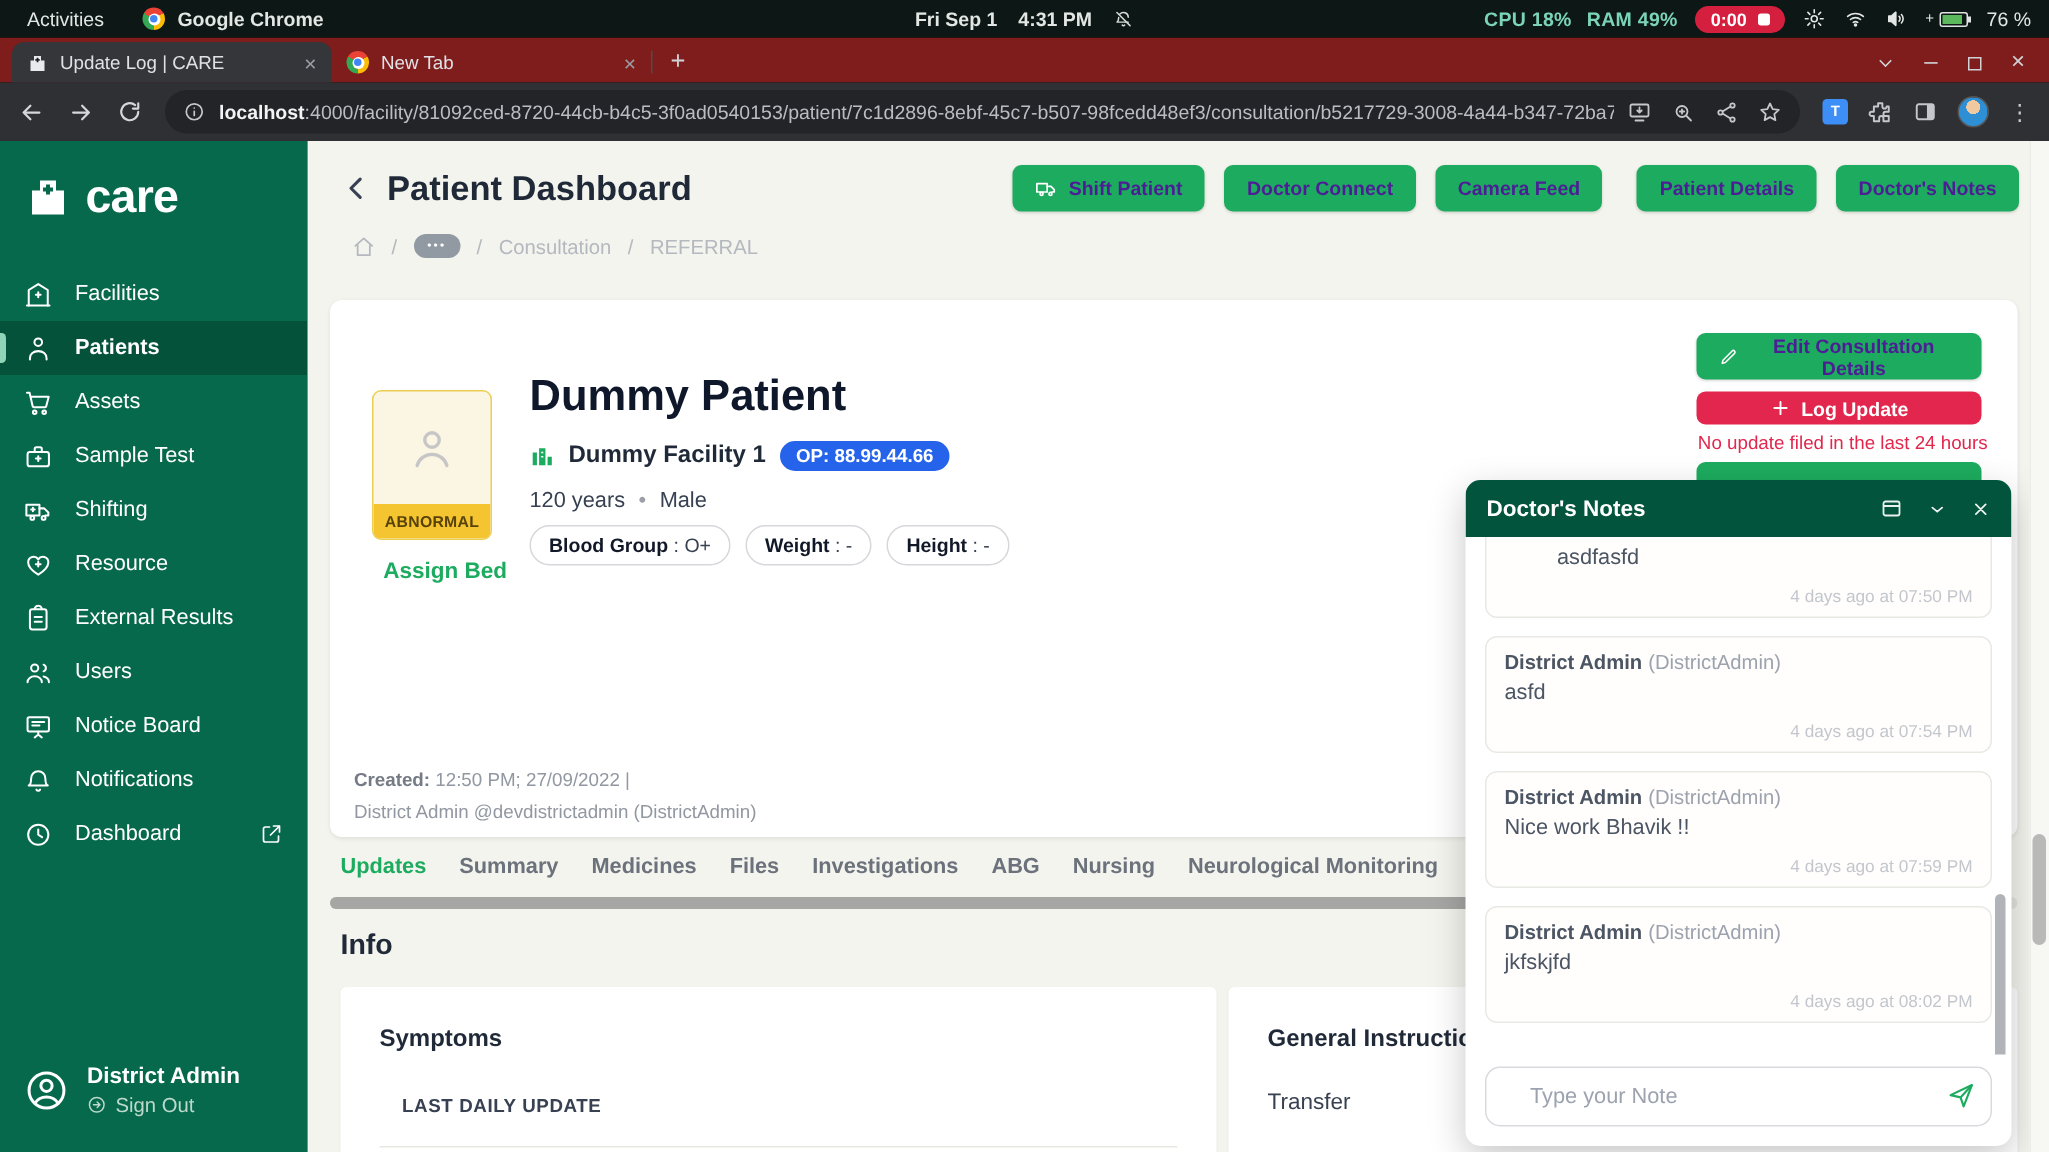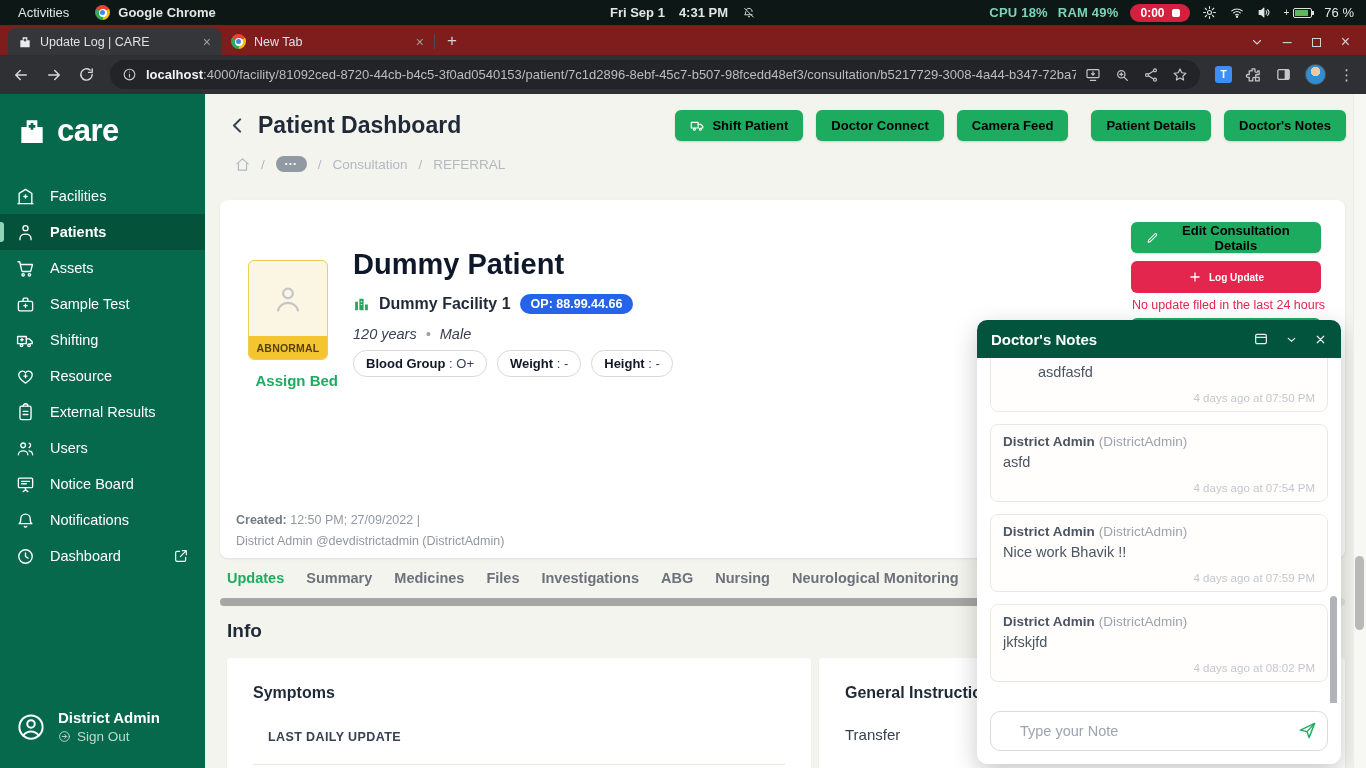--- a/index.html
+++ b/index.html
@@ -63,44 +63,44 @@
   .su-out { display:flex; align-items:center; gap:6px; font-size:13.5px; color:#bcd9cc; margin-top:3px; }
 
   
   .main { position:relative; flex:1; background:var(--page-bg,#f4f4ee); overflow:hidden; }
 
   .page-header { position:absolute; top:16px; left:22px; right:20px; display:flex; align-items:center; }
   .back-title { display:flex; align-items:center; gap:10px; color:#1f2937; }
   .page-title { font-size:23px; font-weight:800; }
   .actions { margin-left:auto; display:flex; align-items:center; gap:13px; }
   .btn-green { display:flex; align-items:center; justify-content:center; gap:7px; height:31px; padding:0 15px; border:none; border-radius:6px;
-    background:var(--primary-green,#1dac5f); color:#000000; font-family:inherit; font-size:13px; font-weight:600; box-shadow:0 1px 2px rgba(0,0,0,.15); }
+    background:var(--primary-green,#1dac5f); color:#4c1d95; font-family:inherit; font-size:13px; font-weight:600; box-shadow:0 1px 2px rgba(0,0,0,.15); }
   .gap-lg { margin-left:10px; }
 
   .breadcrumb { position:absolute; top:62px; left:30px; display:flex; align-items:center; gap:11px; font-size:13.5px; color:#b4b8bf; }
   .crumb-pill { background:#9199a3; color:#fff; font-size:8px; letter-spacing:1.5px; padding:4px 9px; border-radius:10px; line-height:1; }
 
   
   .patient-card { position:absolute; top:106px; left:15px; right:21px; height:358px; background:#fff; border-radius:8px; box-shadow:0 1px 3px rgba(0,0,0,.08); }
   .avatar-box { position:absolute; left:28px; top:60px; width:80px; height:100px; border:1px solid #eccf52; border-radius:6px; background:#fbf5e3; display:flex; flex-direction:column; overflow:hidden; }
   .avatar-fig { flex:1; display:flex; align-items:center; justify-content:center; color:#c6c6c6; }
   .abn { height:23px; background:var(--badge-yellow,#f5c431); color:#57430a; font-size:10.5px; font-weight:800; display:flex; align-items:center; justify-content:center; letter-spacing:.2px; }
   .assign-bed { position:absolute; left:18px; top:172px; width:100px; text-align:right; color:var(--primary-green,#1dac5f); font-size:15px; font-weight:700; }
   .p-name { position:absolute; left:133px; top:48px; font-size:29px; font-weight:800; color:#0f172a; }
   .p-fac-row { position:absolute; left:133px; top:94px; display:flex; align-items:center; gap:9px; }
   .p-fac { font-size:16px; font-weight:700; color:#1f2937; }
   .op-pill { background:var(--info-blue,#2563eb); color:#fff; font-size:12.5px; font-weight:700; padding:3px 11px; border-radius:12px; }
-  .p-agesex { position:absolute; left:133px; top:126px; font-size:14.5px; color:#374151; display:flex; gap:9px; align-items:flex-start;font-style:italic; }
+  .p-agesex { position:absolute; left:133px; top:126px; font-size:14.5px; color:#374151; display:flex; gap:9px; align-items:flex-start; }
   .chips { position:absolute; left:133px; top:150px; display:flex; gap:10px; }
   .chip { border:1px solid #d5d7db; border-radius:15px; padding:5px 12px; font-size:13px; background:#fff; color:#374151; }
   .chip b { color:#111827; }
   .card-actions { position:absolute; right:24px; top:22px; width:190px; display:flex; flex-direction:column; }
   .btn-edit { margin-bottom:8px; }
-  .btn-red { display:flex; align-items:center; justify-content:center; gap:7px; height:32px; border:none; border-radius:6px; background:var(--danger-red,#e2264d);
-    color:#fff; font-family:inherit; font-size:10px; font-weight:700; }
+  .btn-red { display:flex; align-items:center; justify-content:center; gap:7px; height:22px; border:none; border-radius:6px; background:var(--danger-red,#e2264d);
+    color:#fff; font-family:inherit; font-size:13px; font-weight:700; }
   .warn { margin-top:5px; display:flex; align-items:center; justify-content:center; gap:5px; color:var(--danger-red,#e2264d); font-size:12.5px; white-space:nowrap; }
   .sliver { margin-top:6px; height:26px; border-radius:6px; background:var(--primary-green,#1dac5f); }
   .created { position:absolute; left:16px; top:310px; font-size:12.5px; color:#9298a1; line-height:1.65; }
   .created b { color:#757b85; font-weight:600;text-align:right; }
 
   
   .tabs-row { position:absolute; top:476px; left:22px; display:flex; gap:22px; font-size:14.5px; font-weight:600; color:#6c727c; white-space:nowrap; }
   .tab-lnk.active { color:var(--primary-green,#1dac5f); font-weight:700; }
   .hscroll { position:absolute; top:504px; left:15px; right:21px; height:8px; background:#e3e3df; border-radius:4px; }
   .hthumb { width:74%; height:8px; background:#a6a6a4; border-radius:4px; }

